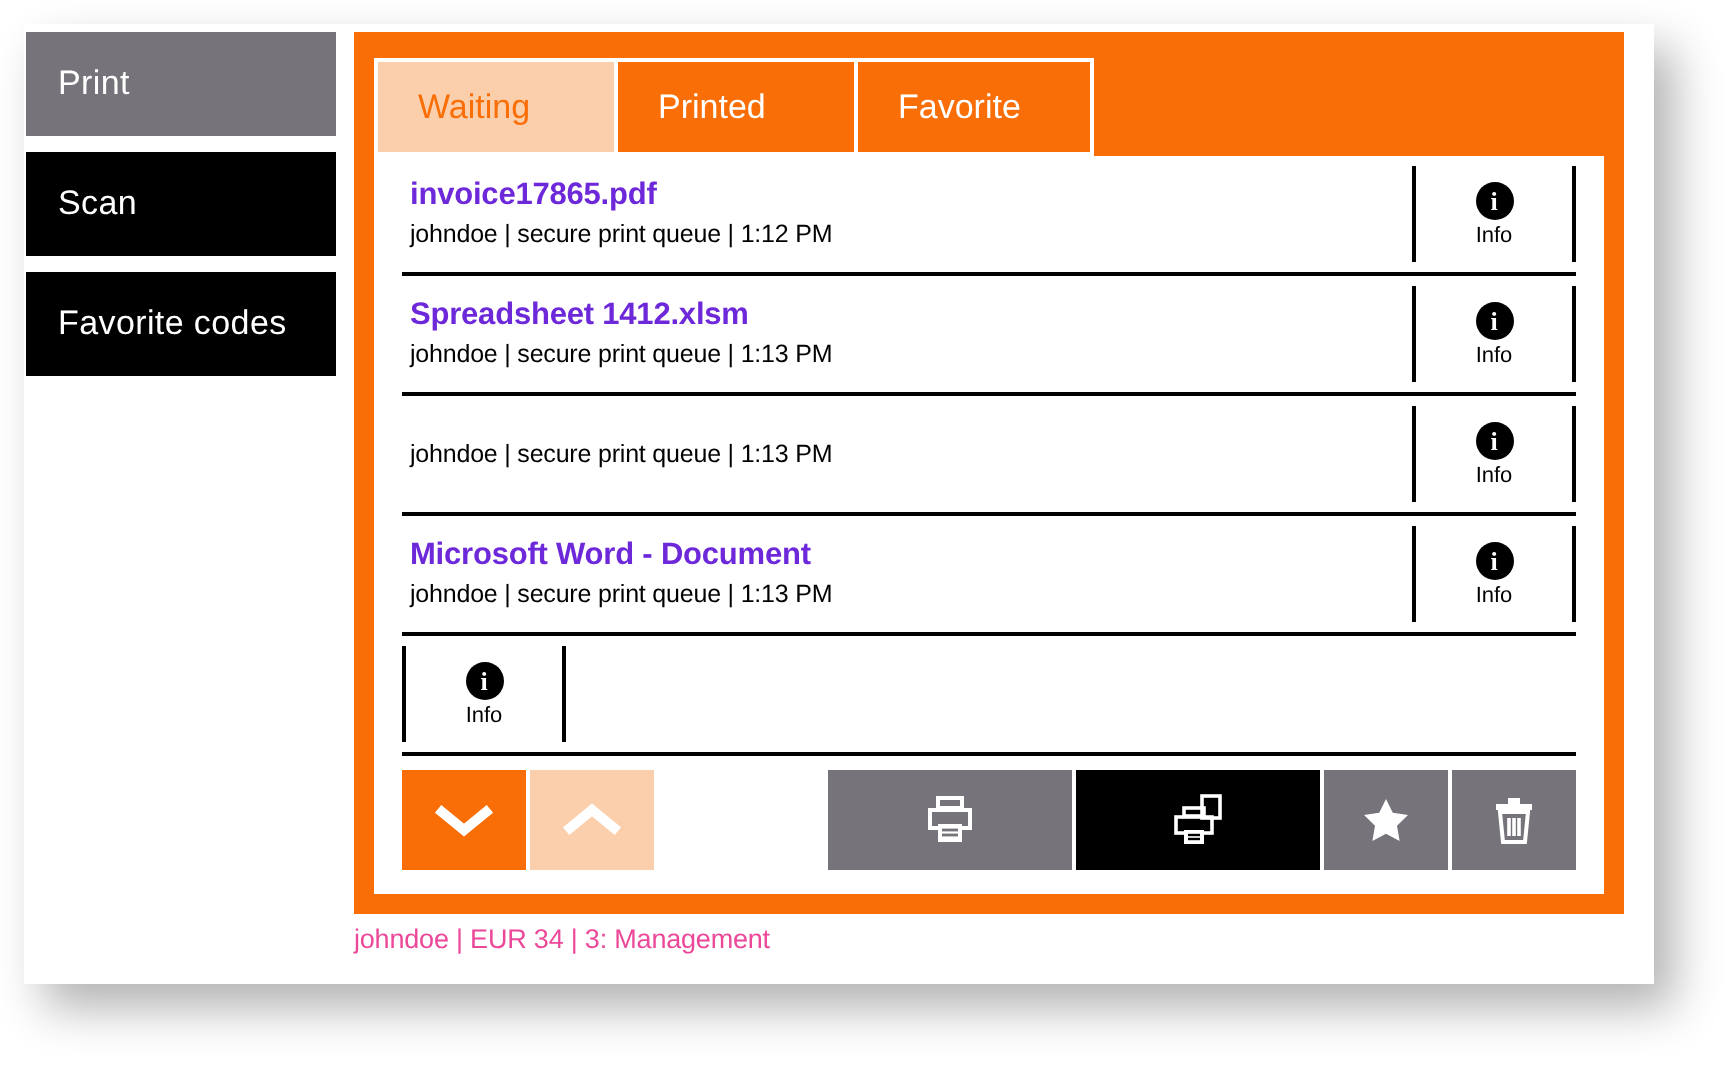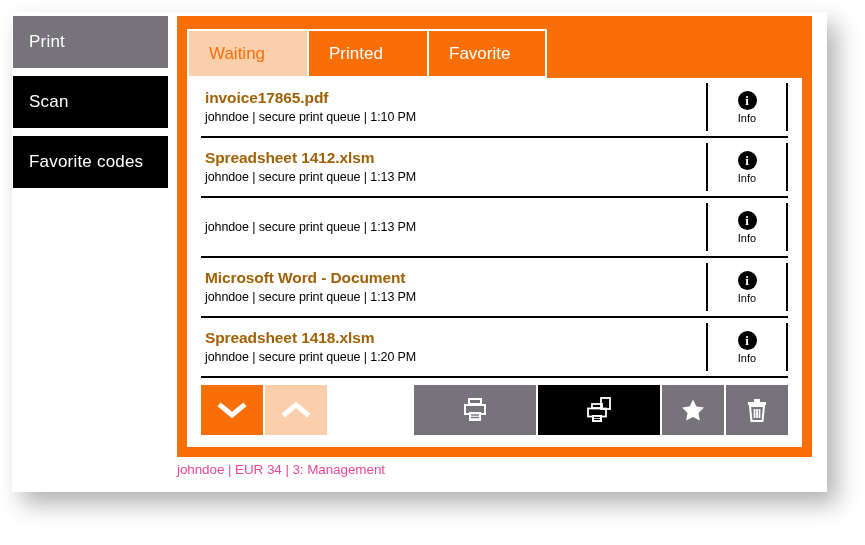--- a/index.html
+++ b/index.html
@@ -112,21 +112,21 @@
     height: 60px;
     display: flex;
     align-items: center;
     border-bottom: 2px solid #000000;
     cursor: pointer;
   }
   .job-main { flex: 1 1 auto; padding-left: 4px; }
   .job-title {
     font-size: 15.5px;
     font-weight: bold;
-    color: #a16207;
+    color: #6d28d9;
     letter-spacing: -0.1px;
     line-height: 20px;
   }
   .job-meta {
     font-size: 12.5px;
     color: #000000;
     line-height: 18px;
     letter-spacing: -0.1px;
   }
 
@@ -231,21 +231,21 @@
       </div>
     </div>
 
     <div id="content-card">
 
       <div id="job-list">
 
         <div class="job-row">
           <div class="job-main">
             <div class="job-title">invoice17865.pdf</div>
-            <div class="job-meta">johndoe | secure print queue | 1:10 PM</div>
+            <div class="job-meta">johndoe | secure print queue | 1:12 PM</div>
           </div>
           <div class="info-cell">
             <span class="info-glyph">i</span>
             <span class="info-label">Info</span>
           </div>
         </div>
 
         <div class="job-row">
           <div class="job-main">
             <div class="job-title">Spreadsheet 1412.xlsm</div>
@@ -272,24 +272,20 @@
             <div class="job-title">Microsoft Word - Document</div>
             <div class="job-meta">johndoe | secure print queue | 1:13 PM</div>
           </div>
           <div class="info-cell">
             <span class="info-glyph">i</span>
             <span class="info-label">Info</span>
           </div>
         </div>
 
         <div class="job-row">
-          <div class="job-main">
-            <div class="job-title">Spreadsheet 1418.xlsm</div>
-            <div class="job-meta">johndoe | secure print queue | 1:20 PM</div>
-          </div>
           <div class="info-cell">
             <span class="info-glyph">i</span>
             <span class="info-label">Info</span>
           </div>
         </div>
 
       </div>
 
       <div id="toolbar">
 

